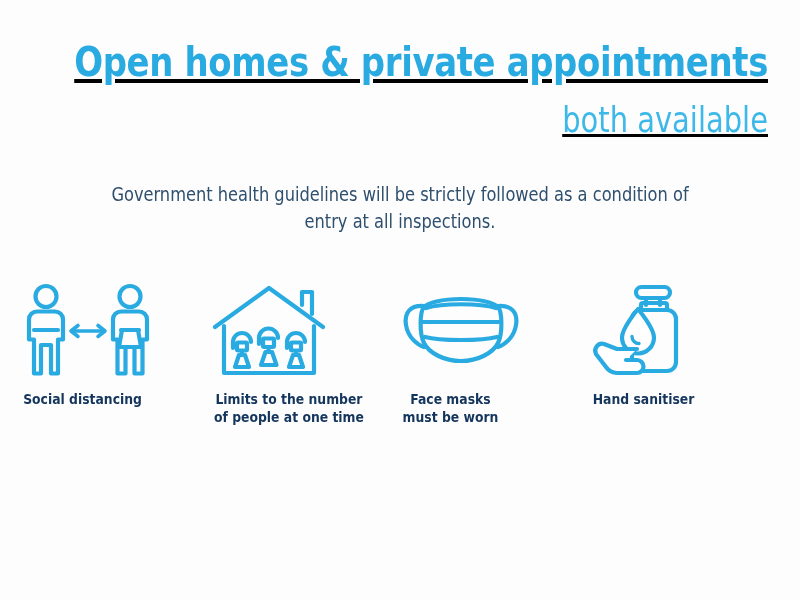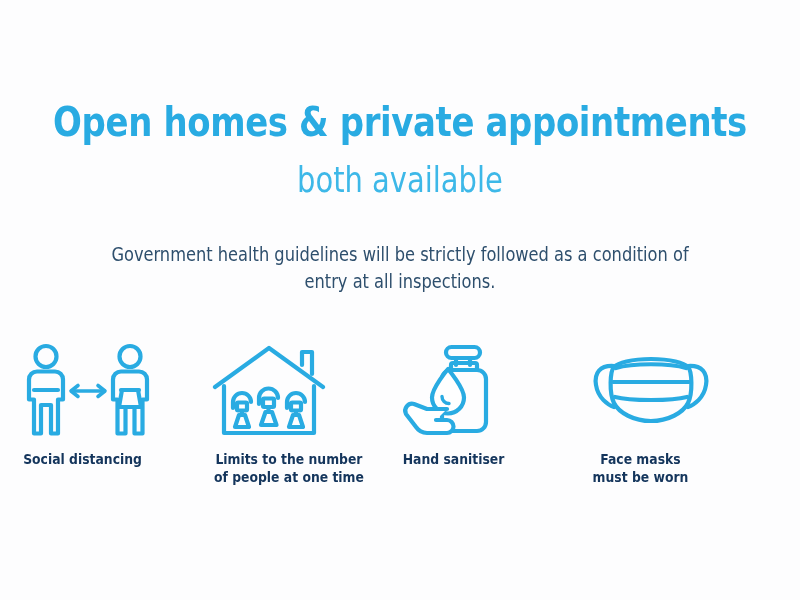--- a/index.html
+++ b/index.html
@@ -22,22 +22,23 @@
     background: #fdfdfe;
     box-sizing: border-box;
     display: flex;
     flex-direction: column;
     align-items: center;
   }
 
   
   .headline-block {
     width: 100%;
-    text-align: center;
-    margin-top: 102px;
+    text-align: right;
+    margin-top: 42px;
+    text-decoration: underline;
   }
 
   .headline-main {
     display: block;
     font-family: "DejaVu Sans Condensed", "Liberation Sans Narrow", "Liberation Sans", sans-serif;
     font-size: 41px;
     font-weight: 700;
     letter-spacing: -0.4px;
     line-height: 1.02;
     color: #29abe2;
@@ -172,56 +173,56 @@
             <path d="M86 68 v4 M79 84 l4 -12 h6 l4 12 z"></path>
           </g>
         </svg>
       </div>
       <div class="icon-caption">Limits to the number
 of people at one time</div>
     </div>
 
     <div class="icon-cell">
       <div class="icon-art">
-        <svg width="110" height="96" viewBox="0 0 110 96">
-          <g fill="none" stroke="#29abe2" stroke-width="4.2" stroke-linecap="round" stroke-linejoin="round">
-
-            <rect x="46" y="4" width="34" height="11" rx="5.5"></rect>
-
-            <path d="M56 15 v7 M70 15 v7"></path>
-            <rect x="51" y="20" width="26" height="7" rx="2"></rect>
-
-            <path d="M51 27 h26 a9 9 0 0 1 9 9 v43 a9 9 0 0 1 -9 9 H51 a9 9 0 0 1 -9 -9 V36 a9 9 0 0 1 9 -9 z"></path>
-
-            <path d="M48 26 C48 26 32 45 32 54.5 a16 16 0 0 0 32 0 C64 45 48 26 48 26 z" fill="#ffffff"></path>
-            <path d="M42 53.5 a7 7 0 0 0 7 7" stroke-width="3.4"></path>
-
-            <path d="M47 66 h-20 l-13 -5 a7 7 0 0 0 -8 10 l10 13 a14 14 0 0 0 11 6 h20 a6.5 6.5 0 0 0 0 -13 h-11" fill="#ffffff"></path>
-          </g>
-        </svg>
-      </div>
-      <div class="icon-caption">Hand sanitiser</div>
-    </div>
-
-    <div class="icon-cell">
-      <div class="icon-art">
         <svg width="122" height="96" viewBox="0 0 122 96">
           <g fill="none" stroke="#29abe2" stroke-width="4.2" stroke-linecap="round" stroke-linejoin="round">
 
             <path d="M24 23 C10 22 4 30 6 42 C8 55 18 62 24 64"></path>
 
             <path d="M98 23 C112 22 118 30 116 42 C114 55 104 62 98 64"></path>
 
             <path d="M61 16 C41 16 28 20 24 24 C20 28 19 50 24 60 C29 70 44 78 61 78
                      C78 78 93 70 98 60 C103 50 102 28 98 24 C94 20 81 16 61 16 z"></path>
 
             <path d="M23 39 H99"></path>
             <path d="M25 54 C40 58 82 58 97 54"></path>
             <path d="M26 25 C42 20 80 20 96 25"></path>
           </g>
         </svg>
       </div>
       <div class="icon-caption">Face masks
 must be worn</div>
     </div>
 
+    <div class="icon-cell">
+      <div class="icon-art">
+        <svg width="110" height="96" viewBox="0 0 110 96">
+          <g fill="none" stroke="#29abe2" stroke-width="4.2" stroke-linecap="round" stroke-linejoin="round">
+
+            <rect x="46" y="4" width="34" height="11" rx="5.5"></rect>
+
+            <path d="M56 15 v7 M70 15 v7"></path>
+            <rect x="51" y="20" width="26" height="7" rx="2"></rect>
+
+            <path d="M51 27 h26 a9 9 0 0 1 9 9 v43 a9 9 0 0 1 -9 9 H51 a9 9 0 0 1 -9 -9 V36 a9 9 0 0 1 9 -9 z"></path>
+
+            <path d="M48 26 C48 26 32 45 32 54.5 a16 16 0 0 0 32 0 C64 45 48 26 48 26 z" fill="#ffffff"></path>
+            <path d="M42 53.5 a7 7 0 0 0 7 7" stroke-width="3.4"></path>
+
+            <path d="M47 66 h-20 l-13 -5 a7 7 0 0 0 -8 10 l10 13 a14 14 0 0 0 11 6 h20 a6.5 6.5 0 0 0 0 -13 h-11" fill="#ffffff"></path>
+          </g>
+        </svg>
+      </div>
+      <div class="icon-caption">Hand sanitiser</div>
+    </div>
+
   </div>
 </div>
 
 </body></html>

